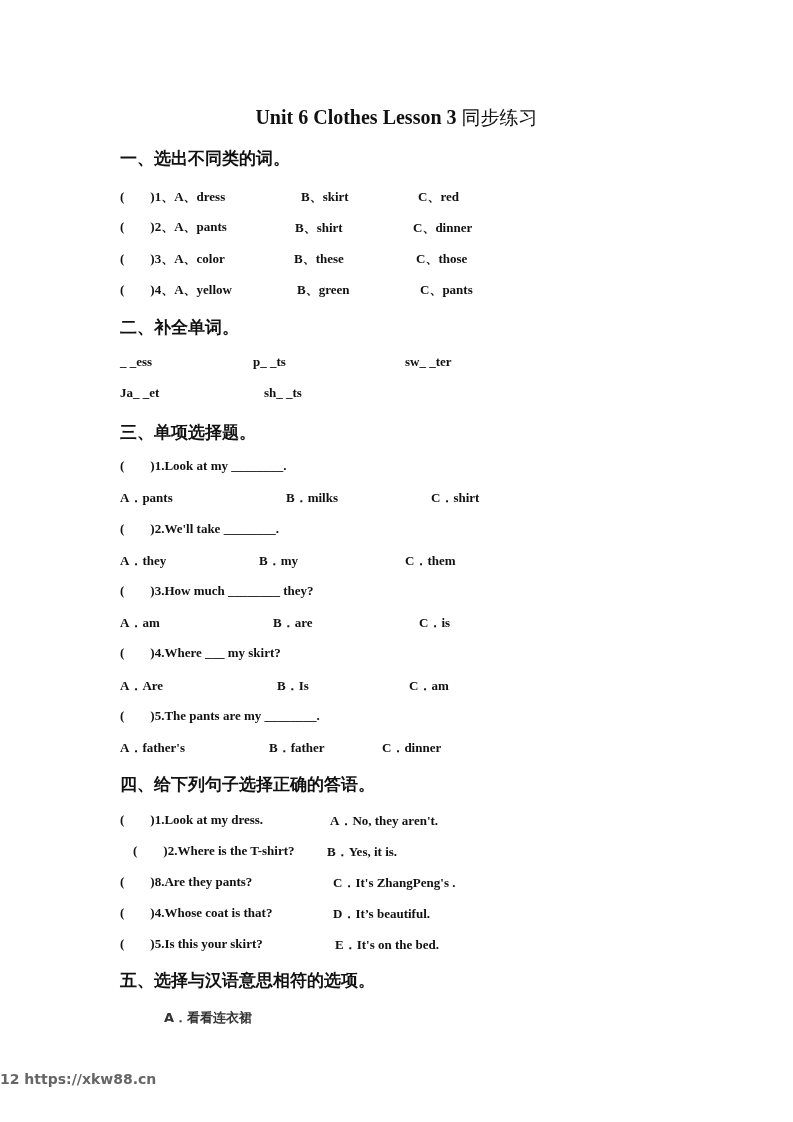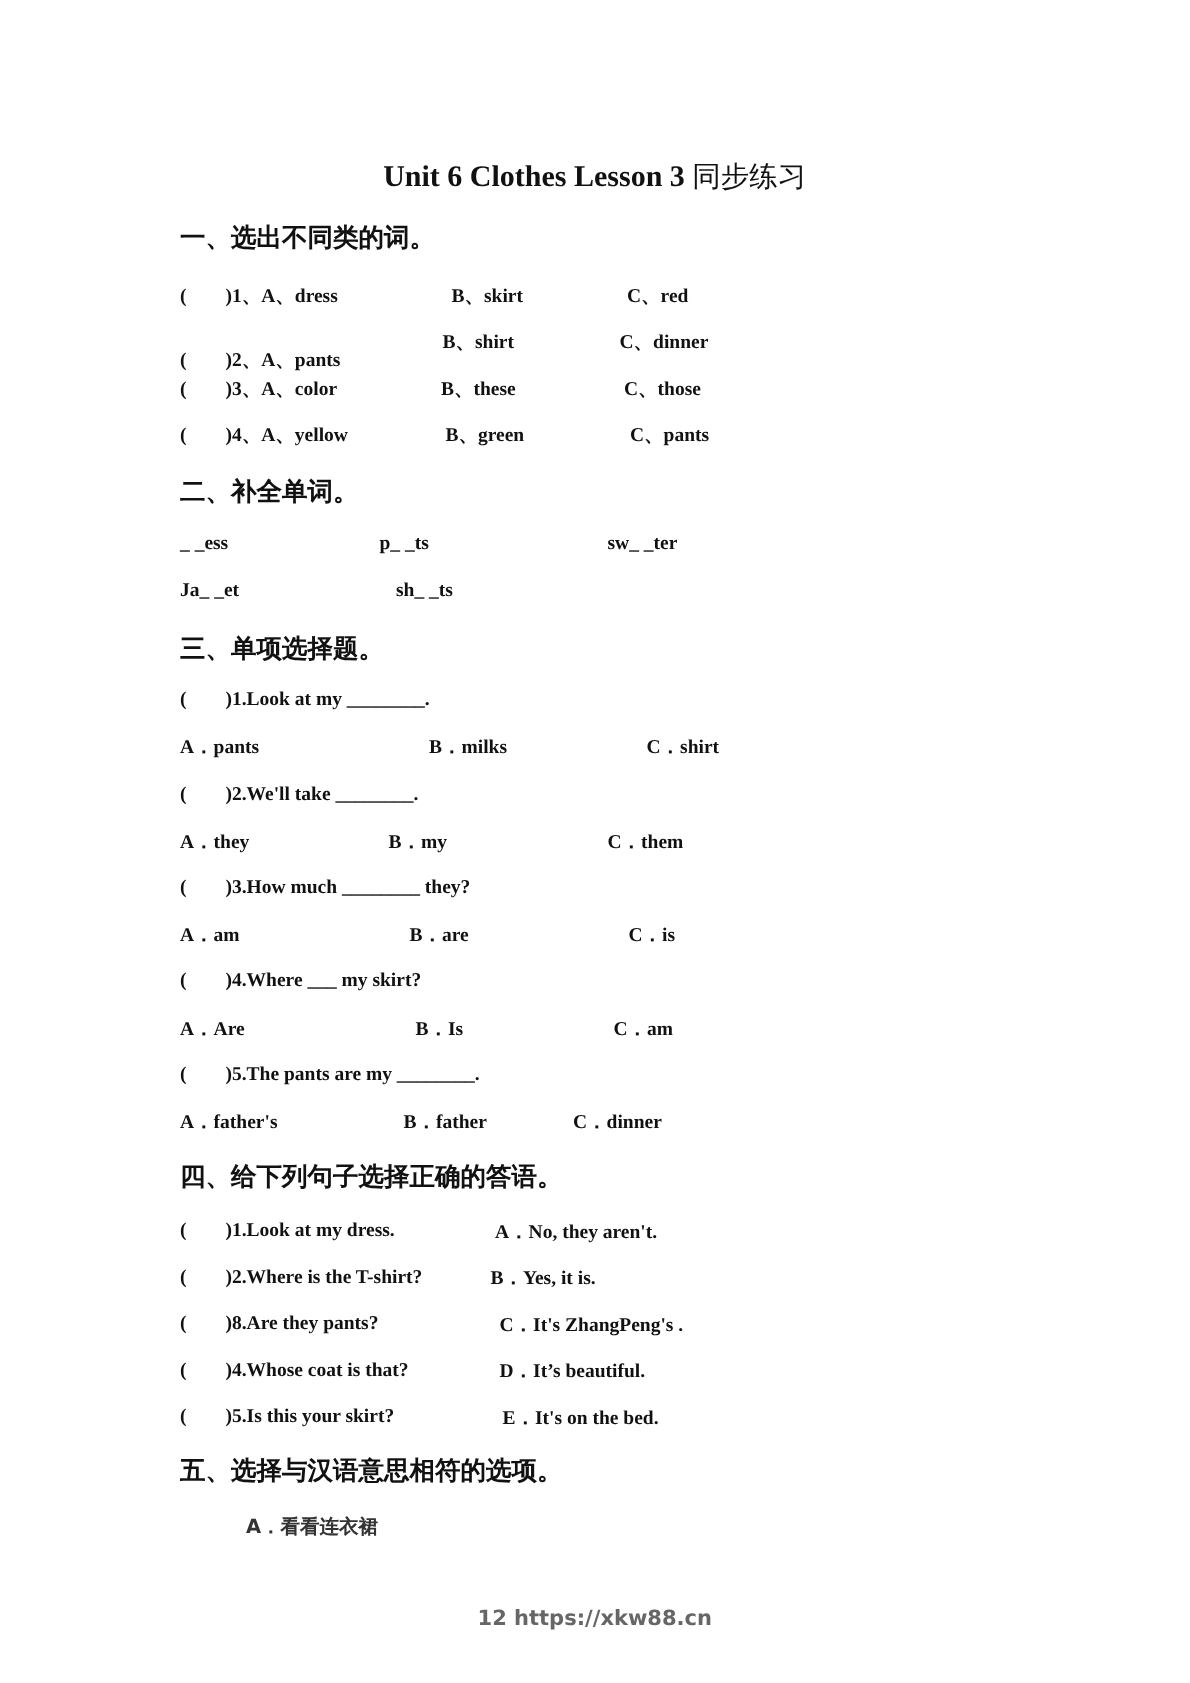--- a/index.html
+++ b/index.html
@@ -3,33 +3,33 @@
 <meta charset="utf-8">
 <style>
   html, body { margin: 0; padding: 0; background: #ffffff; }
   body { width: 793px; height: 1122px; position: relative; overflow: hidden;
          font-family: "Liberation Serif", "DejaVu Serif", serif; color: #111; }
   .abs { position: absolute; white-space: pre; font-weight: bold; }
   .title { font-family: "Liberation Serif", serif; font-weight: bold; font-size: 20px; top: 105px; left: 0; width: 793px; text-align: center; }
   .title .cn { font-family: "DejaVu Sans", sans-serif; font-weight: normal; font-size: 19px; }
   .sec { font-family: "DejaVu Sans", sans-serif; font-size: 17px; left: 120px; }
   .line { font-size: 13px; }
-  .footer { font-family: "DejaVu Sans", sans-serif; font-size: 14px; color: #666; left: 0; width: 793px; text-align: center; top: 1071px; }
+  .footer { font-family: "DejaVu Sans", sans-serif; font-size: 14px; color: #666; left: 0; width: 793px; top: 1071px; }
   .cnline { font-family: "DejaVu Sans", sans-serif; font-size: 13px; color: #333; margin-left: 44px; }
 </style>
 </head>
 <body>
 
 <div class="abs title"><span>Unit 6 Clothes Lesson 3 </span><span class="cn">同步练习</span></div>
 
 <div class="abs sec" style="top:147px">一、选出不同类的词。</div>
 <div class="abs line" style="top:188px;left:120px">(        )1、A、dress</div>
 <div class="abs line" style="top:188px;left:301px">B、skirt</div>
 <div class="abs line" style="top:188px;left:418px">C、red</div>
-<div class="abs line" style="top:231px;left:120px">(        )2、A、pants</div>
+<div class="abs line" style="top:218px;left:120px">(        )2、A、pants</div>
 <div class="abs line" style="top:219px;left:295px">B、shirt</div>
 <div class="abs line" style="top:219px;left:413px">C、dinner</div>
 <div class="abs line" style="top:250px;left:120px">(        )3、A、color</div>
 <div class="abs line" style="top:250px;left:294px">B、these</div>
 <div class="abs line" style="top:250px;left:416px">C、those</div>
 <div class="abs line" style="top:281px;left:120px">(        )4、A、yellow</div>
 <div class="abs line" style="top:281px;left:297px">B、green</div>
 <div class="abs line" style="top:281px;left:420px">C、pants</div>
 
 <div class="abs sec" style="top:316px">二、补全单词。</div>
@@ -57,21 +57,21 @@
 <div class="abs line" style="top:677px;left:277px">B．Is</div>
 <div class="abs line" style="top:677px;left:409px">C．am</div>
 <div class="abs line" style="top:708px;left:120px">(        )5.The pants are my ________.</div>
 <div class="abs line" style="top:739px;left:120px">A．father's</div>
 <div class="abs line" style="top:739px;left:269px">B．father</div>
 <div class="abs line" style="top:739px;left:382px">C．dinner</div>
 
 <div class="abs sec" style="top:773px">四、给下列句子选择正确的答语。</div>
 <div class="abs line" style="top:812px;left:120px">(        )1.Look at my dress.</div>
 <div class="abs line" style="top:812px;left:330px">A．No, they aren't.</div>
-<div class="abs line" style="top:843px;left:120px">(        )2.Where is the T-shirt?</div>
+<div class="abs line" style="top:843px;left:133px">(        )2.Where is the T-shirt?</div>
 <div class="abs line" style="top:843px;left:327px">B．Yes, it is.</div>
 <div class="abs line" style="top:874px;left:120px">(        )8.Are they pants?</div>
 <div class="abs line" style="top:874px;left:333px">C．It's ZhangPeng's .</div>
 <div class="abs line" style="top:905px;left:120px">(        )4.Whose coat is that?</div>
 <div class="abs line" style="top:905px;left:333px">D．It’s beautiful.</div>
 <div class="abs line" style="top:936px;left:120px">(        )5.Is this your skirt?</div>
 <div class="abs line" style="top:936px;left:335px">E．It's on the bed.</div>
 
 <div class="abs sec" style="top:969px">五、选择与汉语意思相符的选项。</div>
 <div class="abs cnline" style="top:1009px;left:120px">A．看看连衣裙</div>

